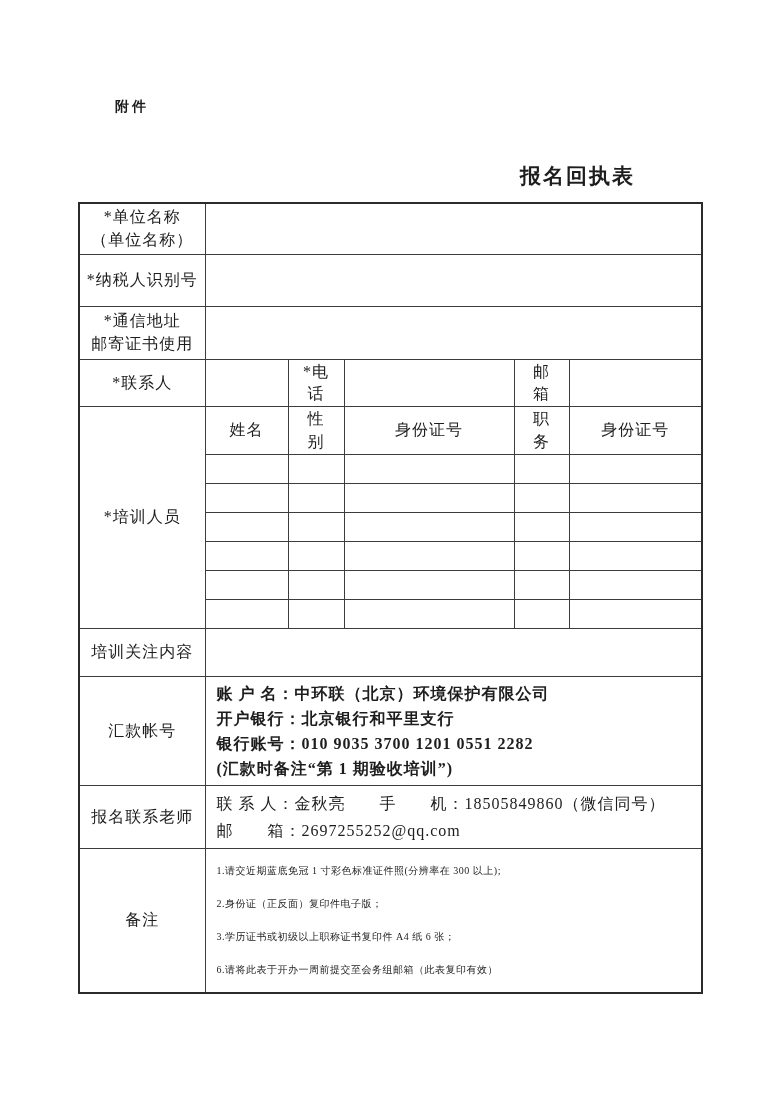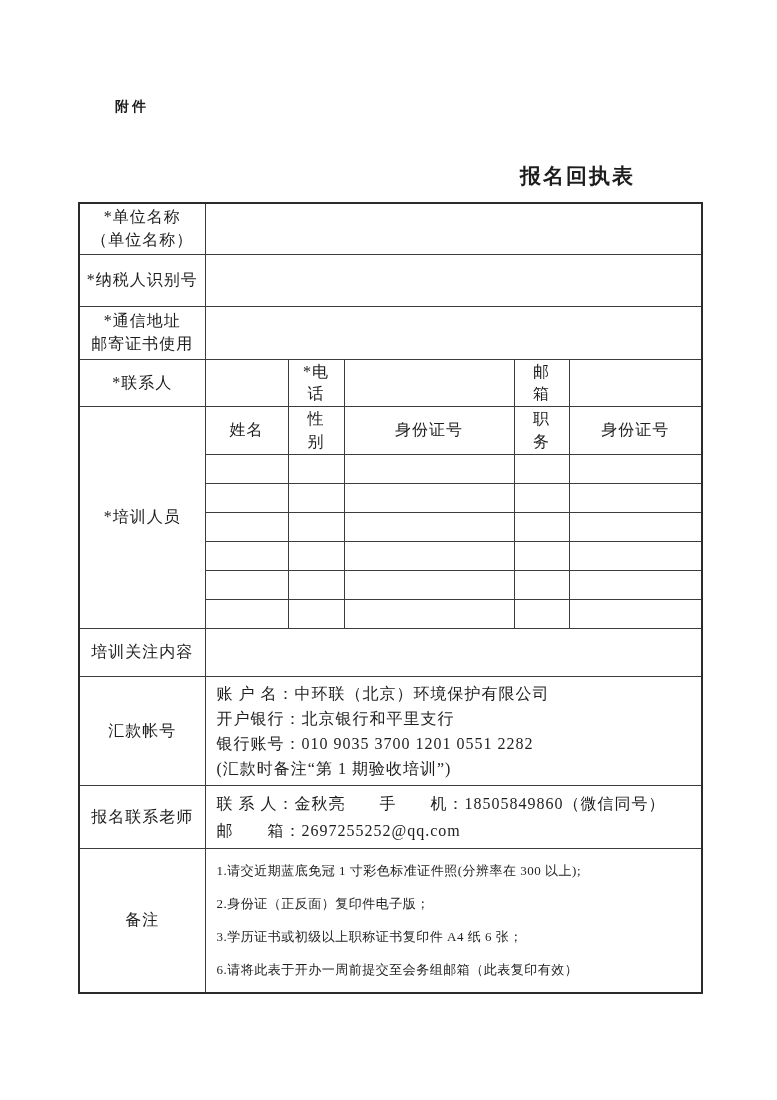--- a/index.html
+++ b/index.html
@@ -26,23 +26,23 @@
     font-size:16px;letter-spacing:1px;line-height:1.4;
     text-align:center;vertical-align:middle;
     padding:1px 14px;overflow:hidden;
     word-break:break-all;
   }
   td.lbl{padding:1px 2px;}
   td.val-left{text-align:left;padding:4px 8px 4px 11px;}
   .h51{height:51px}.h52{height:52px}.h53{height:53px}
   .h37{height:37px}.h38{height:38px}.h29{height:29px}
   .h48{height:48px}.h97{height:97px}.h58{height:58px}.h144{height:144px}
-  .remit-line{line-height:25px;letter-spacing:1px;}
+  .remit-line{line-height:25px;letter-spacing:1px;font-weight:bold;}
   .teacher-line{line-height:27px;letter-spacing:1px;}
-  .note-line{line-height:33px;letter-spacing:0.5px;font-size:13px;}
+  .note-line{line-height:33px;letter-spacing:0.5px;font-size:10px;}
 </style>
 </head>
 <body>
 
 <div class="page">
 
   <div class="attachment">附件</div>
   <div class="doc-title">报名回执表</div>
 
   <table class="form">

